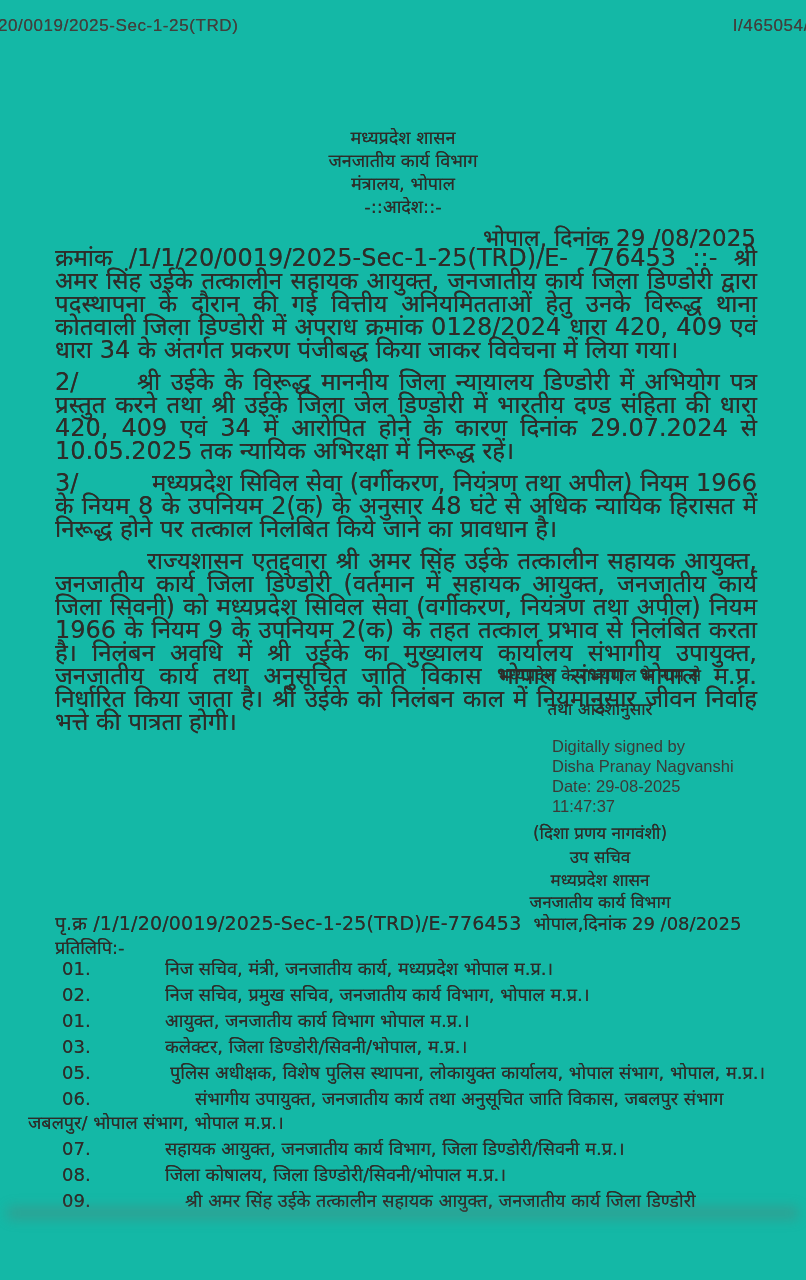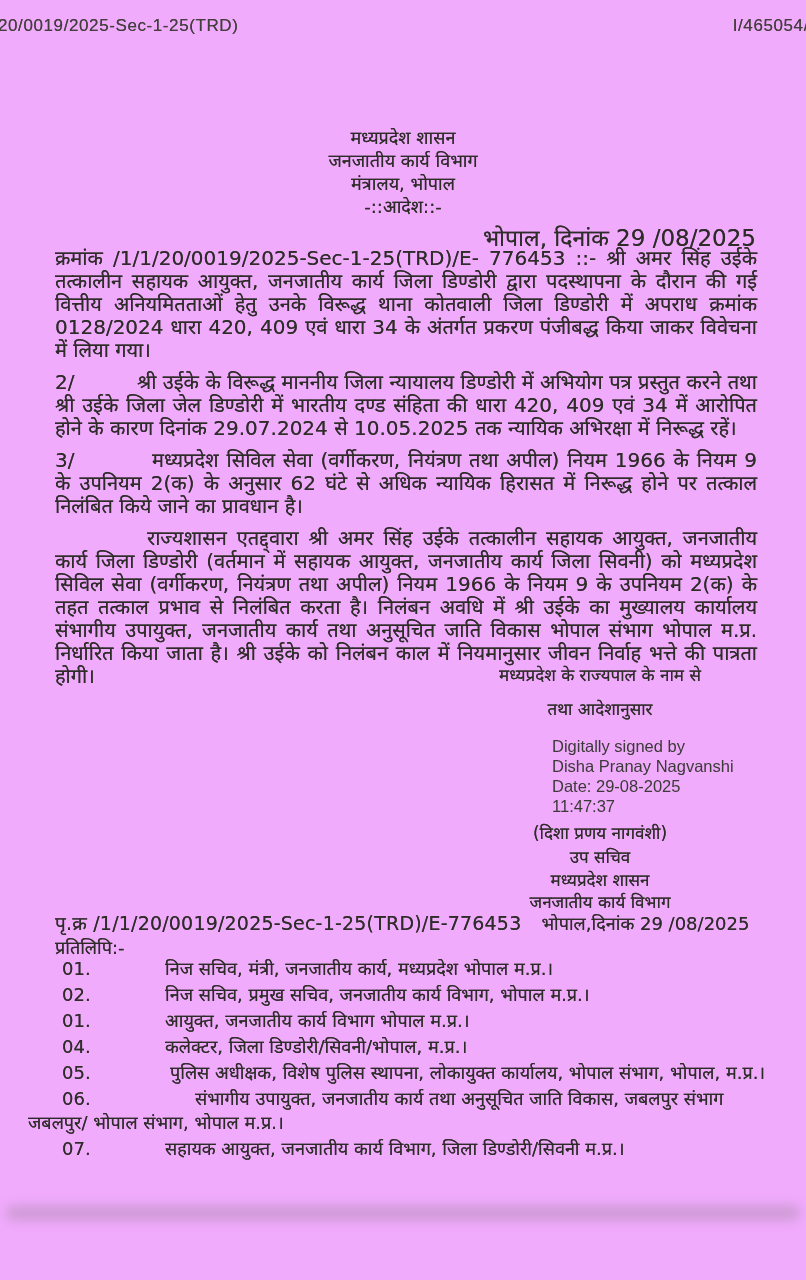--- a/index.html
+++ b/index.html
@@ -1,61 +1,61 @@
 <!DOCTYPE html>
 <html lang="hi"><head>
 <meta charset="utf-8">
 <style>
   html,body{margin:0;padding:0;background:#e9e9e9;}
   .page{
     position:relative;
     width:806px;height:1280px;
     margin:0 auto;
-    background:#f0abfc;
+    background:#14b8a6;
     overflow:hidden;
     font-family:"DejaVu Sans",sans-serif;
     color:#2e2c29;
   }
   
   .dev{ text-shadow:0 0 .6px rgba(45,42,38,.75); }
   .lat{ font-family:"Liberation Sans","DejaVu Sans",sans-serif; }
 
   
   .ref-row{position:absolute;top:16px;left:0;right:0;height:26px;}
   .ref-left{position:absolute;left:-2px;top:0;font-size:17px;letter-spacing:.6px;color:#433f3c;text-shadow:0 0 .5px rgba(60,56,52,.8);}
   .ref-right{position:absolute;right:-3px;top:0;font-size:17px;letter-spacing:.6px;color:#433f3c;text-shadow:0 0 .5px rgba(60,56,52,.8);}
 
   
   .title-block{position:absolute;top:126px;left:0;width:100%;text-align:center;font-size:18px;line-height:23px;}
 
   
   .dateline{position:absolute;top:221px;right:50px;font-size:23px;}
 
   
-  .body-text{position:absolute;top:247px;left:55px;width:702px;font-size:20px;line-height:23px;text-align:justify;}
+  .body-text{position:absolute;top:247px;left:55px;width:702px;font-size:24px;line-height:23px;text-align:justify;}
   .body-text p{margin:0 0 9px 0;}
   .pnum{display:inline-block;vertical-align:top;}
   .tab-p2{width:82px;}
   .tab-p3{width:97px;}
   .p4{text-indent:92px;}
 
   
   .sig-center{position:absolute;left:450px;width:300px;text-align:center;font-size:17px;}
   .sig-behalf{top:663px;}
   .sig-order{top:697px;}
   .digital-sig{position:absolute;left:552px;top:736px;font-size:16.5px;line-height:20px;color:#3c3a37;}
   .sig-name{top:821px;}
   .sig-desig{top:845px;}
   .sig-org1{top:868px;}
   .sig-org2{top:890px;}
 
   
   .endorse-row{position:absolute;top:910px;left:55px;width:702px;white-space:nowrap;font-size:18px;}
   .endorse-ref{font-size:19px;letter-spacing:.2px;}
-  .endorse-date{margin-left:20px;}
+  .endorse-date{margin-left:12px;}
   .copy-label{position:absolute;top:935px;left:55px;font-size:18px;}
 
   
   .copies{position:absolute;top:957px;left:28px;width:748px;font-size:18px;line-height:24px;}
   .copy-item{margin-bottom:2px;}
   .copy-item .num{display:inline-block;margin-left:34px;width:103px;vertical-align:top;}
   .copy-item:nth-child(5) .num{width:108px;}
   .copy-item:nth-child(6) .num{width:133px;}
   .copy-item:nth-child(9) .num{width:123px;}
 
@@ -77,21 +77,21 @@
     <div>जनजातीय कार्य विभाग</div>
     <div>मंत्रालय, भोपाल</div>
     <div>-::आदेश::-</div>
   </div>
 
   <div class="dateline dev">भोपाल, दिनांक 29 /08/2025</div>
 
   <div class="body-text dev">
     <p>क्रमांक  /1/1/20/0019/2025-Sec-1-25(TRD)/E-  776453   ::- श्री अमर सिंह उईके तत्कालीन सहायक आयुक्त, जनजातीय कार्य जिला डिण्डोरी द्वारा पदस्थापना के दौरान की गई वित्तीय अनियमितताओं हेतु उनके विरूद्ध थाना कोतवाली जिला डिण्डोरी में अपराध क्रमांक 0128/2024 धारा 420, 409 एवं धारा 34 के अंतर्गत प्रकरण पंजीबद्ध किया जाकर विवेचना में लिया गया।</p>
     <p><span class="pnum tab-p2">2/</span><span>श्री उईके के विरूद्ध माननीय जिला न्यायालय डिण्डोरी में अभियोग पत्र प्रस्तुत करने तथा श्री उईके जिला जेल डिण्डोरी में भारतीय दण्ड संहिता की धारा 420, 409 एवं 34 में आरोपित होने के कारण दिनांक 29.07.2024 से 10.05.2025 तक न्यायिक अभिरक्षा में निरूद्ध रहें।</span></p>
-    <p><span class="pnum tab-p3">3/</span><span>मध्यप्रदेश सिविल सेवा (वर्गीकरण, नियंत्रण तथा अपील) नियम 1966 के नियम 9 के उपनियम 2(क) के अनुसार 62 घंटे से अधिक न्यायिक हिरासत में निरूद्ध होने पर तत्काल निलंबित किये जाने का प्रावधान है।</span></p>
+    <p><span class="pnum tab-p3">3/</span><span>मध्यप्रदेश सिविल सेवा (वर्गीकरण, नियंत्रण तथा अपील) नियम 1966 के नियम 8 के उपनियम 2(क) के अनुसार 48 घंटे से अधिक न्यायिक हिरासत में निरूद्ध होने पर तत्काल निलंबित किये जाने का प्रावधान है।</span></p>
     <p class="p4">राज्यशासन एतद्द्वारा श्री अमर सिंह उईके तत्कालीन सहायक आयुक्त, जनजातीय कार्य जिला डिण्डोरी (वर्तमान में सहायक आयुक्त, जनजातीय कार्य जिला सिवनी) को मध्यप्रदेश सिविल सेवा (वर्गीकरण, नियंत्रण तथा अपील) नियम 1966 के नियम 9 के उपनियम 2(क) के तहत तत्काल प्रभाव से निलंबित करता है। निलंबन अवधि में श्री उईके का मुख्यालय कार्यालय संभागीय उपायुक्त, जनजातीय कार्य तथा अनुसूचित जाति विकास भोपाल संभाग भोपाल म.प्र. निर्धारित किया जाता है। श्री उईके को निलंबन काल में नियमानुसार जीवन निर्वाह भत्ते की पात्रता होगी।</p>
   </div>
 
   <div class="sig-center sig-behalf dev">मध्यप्रदेश के राज्यपाल के नाम से</div>
   <div class="sig-center sig-order dev">तथा आदेशानुसार</div>
 
   <div class="digital-sig lat">
     <div>Digitally signed by</div>
     <div>Disha Pranay Nagvanshi</div>
     <div>Date: 29-08-2025</div>
@@ -105,21 +105,23 @@
 
   <div class="endorse-row dev">
     <span class="endorse-ref">पृ.क्र /1/1/20/0019/2025-Sec-1-25(TRD)/E-776453</span><span class="endorse-date">भोपाल,दिनांक 29 /08/2025</span>
   </div>
   <div class="copy-label dev">प्रतिलिपि:-</div>
 
   <div class="copies dev">
     <div class="copy-item"><span class="num">01.</span><span>निज सचिव, मंत्री, जनजातीय कार्य, मध्यप्रदेश भोपाल म.प्र.।</span></div>
     <div class="copy-item"><span class="num">02.</span><span>निज सचिव, प्रमुख सचिव, जनजातीय कार्य विभाग, भोपाल म.प्र.।</span></div>
     <div class="copy-item"><span class="num">01.</span><span>आयुक्त, जनजातीय कार्य विभाग भोपाल म.प्र.।</span></div>
-    <div class="copy-item"><span class="num">04.</span><span>कलेक्टर, जिला डिण्डोरी/सिवनी/भोपाल, म.प्र.।</span></div>
+    <div class="copy-item"><span class="num">03.</span><span>कलेक्टर, जिला डिण्डोरी/सिवनी/भोपाल, म.प्र.।</span></div>
     <div class="copy-item"><span class="num">05.</span><span>पुलिस अधीक्षक, विशेष पुलिस स्थापना, लोकायुक्त कार्यालय, भोपाल संभाग, भोपाल, म.प्र.।</span></div>
     <div class="copy-item"><span class="num">06.</span><span>संभागीय उपायुक्त, जनजातीय कार्य तथा अनुसूचित जाति विकास, जबलपुर संभाग जबलपुर/ भोपाल संभाग, भोपाल म.प्र.।</span></div>
     <div class="copy-item"><span class="num">07.</span><span>सहायक आयुक्त, जनजातीय कार्य विभाग, जिला डिण्डोरी/सिवनी म.प्र.।</span></div>
+    <div class="copy-item"><span class="num">08.</span><span>जिला कोषालय, जिला डिण्डोरी/सिवनी/भोपाल म.प्र.।</span></div>
+    <div class="copy-item"><span class="num">09.</span><span>श्री अमर सिंह उईके तत्कालीन सहायक आयुक्त, जनजातीय कार्य जिला डिण्डोरी</span></div>
   </div>
 
   <div class="scan-shadow"></div>
 
 </div>
 
 </body></html>

